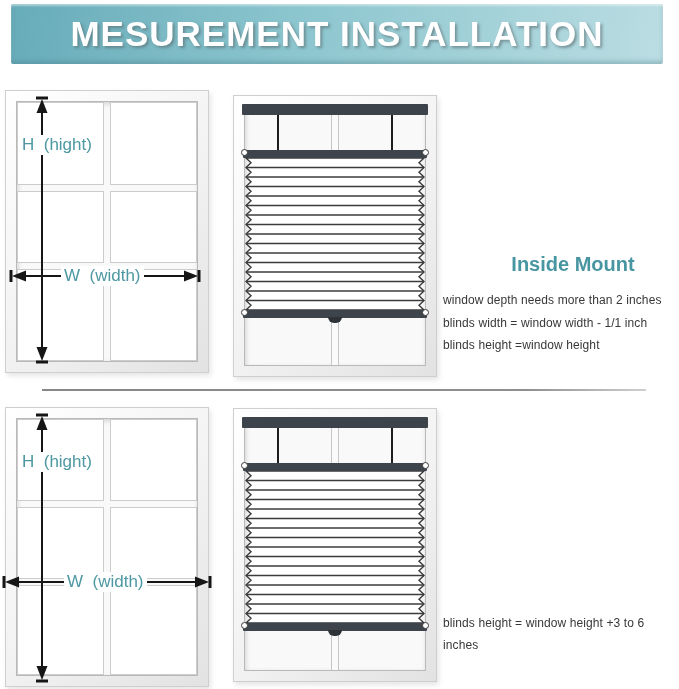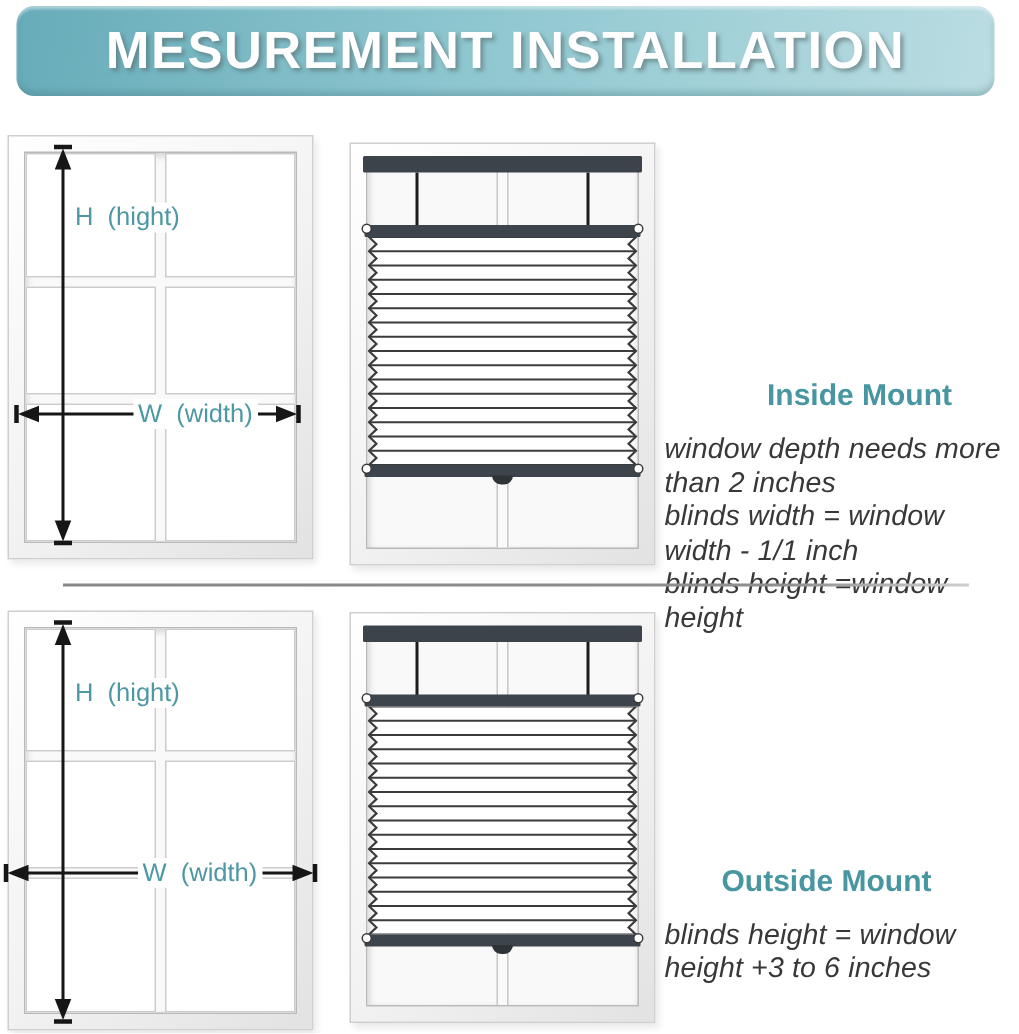--- a/index.html
+++ b/index.html
@@ -1,41 +1,41 @@
 <!DOCTYPE html>
 <html><head>
 <meta charset="utf-8">
 <style>
   html,body{margin:0;padding:0;background:#ffffff;}
   .canvas{position:relative;width:679px;height:689px;background:#ffffff;overflow:hidden;
           font-family:"Liberation Sans",sans-serif;}
 
   
-  .banner{position:absolute;left:11px;top:4px;width:652px;height:60px;border-radius:12px;
+  .banner{position:absolute;left:11px;top:4px;width:652px;height:60px;border-radius:2px;
           background:linear-gradient(100deg,#67acb9 0%,#8dc6cf 45%,#badde2 100%);
           box-shadow:inset 0 2px 2px rgba(255,255,255,.45), inset 0 -3px 4px rgba(60,110,120,.30);
           display:flex;align-items:center;justify-content:center;}
   .banner h1{margin:0;font-size:35px;font-weight:bold;letter-spacing:1px;color:#ffffff;
              text-shadow:2px 2px 3px rgba(90,110,115,.65);}
 
   
   .win{position:absolute;background:linear-gradient(135deg,#ffffff 0%,#f2f2f2 55%,#e2e2e2 100%);
        border:1px solid #cfcfcf;box-shadow:2px 3px 5px rgba(0,0,0,.10);}
   .win-inner{position:absolute;inset:10px;background:#f9f9f9;border:1px solid #b9b9b9;
              box-shadow:inset 1px 2px 5px rgba(0,0,0,.16);}
   .grid{display:grid;width:100%;height:100%;grid-template-columns:1fr 1fr;
         grid-template-rows:84fr 74fr 93fr;gap:6px;box-sizing:border-box;}
   .pane{background:#ffffff;border:1px solid #cccccc;}
 
   
   .arrow{position:absolute;z-index:3;}
   .arrow line{stroke:#161616;}
   .arrow polygon{fill:#161616;}
   .mlabel{position:absolute;z-index:5;font-size:17px;color:#4d98a2;background:#ffffff;
-          padding:0 3px;white-space:pre;line-height:20px;margin-left:28px;}
+          padding:0 3px;white-space:pre;line-height:20px;}
 
   
   .muntin-v{position:absolute;left:50%;top:0;bottom:0;width:6px;transform:translateX(-50%);
             background:#fafafa;border-left:1px solid #c6c6c6;border-right:1px solid #c6c6c6;}
   .valance{position:absolute;left:-3px;right:-3px;top:-3px;height:11px;background:#3d434a;
            border-radius:1px;z-index:4;}
   .cord{position:absolute;top:8px;height:36px;width:2px;background:#1d1d1d;z-index:3;}
   .cord-l{left:calc(18.5% - 1px);}
   .cord-r{left:calc(81.5% - 1px);}
   .blind{position:absolute;left:-2px;right:-2px;top:43px;height:168px;z-index:5;}
@@ -45,21 +45,21 @@
   .cap{position:absolute;width:7px;height:7px;border-radius:50%;background:#ffffff;
        border:1.5px solid #3b3b3b;top:-1px;box-sizing:border-box;}
   .cap-l{left:-2px;} .cap-r{right:-2px;}
   .pleats{position:absolute;left:2px;right:2px;top:8px;width:calc(100% - 4px);height:152px;}
   .pull{position:absolute;left:50%;top:167px;width:14px;height:6px;transform:translateX(-50%);
         background:#2e3338;border-radius:0 0 7px 7px;}
 
   
   .mount-title{position:absolute;width:240px;text-align:center;font-size:20px;font-weight:bold;
                color:#4796a1;}
-  .notes{position:absolute;font-size:19px;color:#383838;line-height:22.5px;letter-spacing:.1px;font-style:italic;}
+  .notes{position:absolute;font-size:12px;color:#383838;line-height:22.5px;letter-spacing:.1px;}
   .divider{position:absolute;left:42px;top:389px;width:604px;height:2px;
            background:linear-gradient(to right,#878787 0%,#8f8f8f 80%,#cfcfcf 100%);}
 </style>
 </head>
 <body>
 
 <div class="canvas">
 
   <div class="banner">
     <h1>MESUREMENT INSTALLATION</h1>
@@ -201,18 +201,17 @@
           </svg>
         <div class="rail rail-bot">
           <span class="cap cap-l"></span>
           <span class="cap cap-r"></span>
         </div>
         <span class="pull"></span>
       </div>
     </div>
   </div>
 
-  <div class="mount-title" style="left:431px;top:577px;">Outside Mount</div>
   <div class="notes" style="left:443px;top:613px;line-height:21.5px;">
     <div>blinds height = window height +3 to 6 inches</div>
   </div>
 
 </div>
 
 </body></html>

